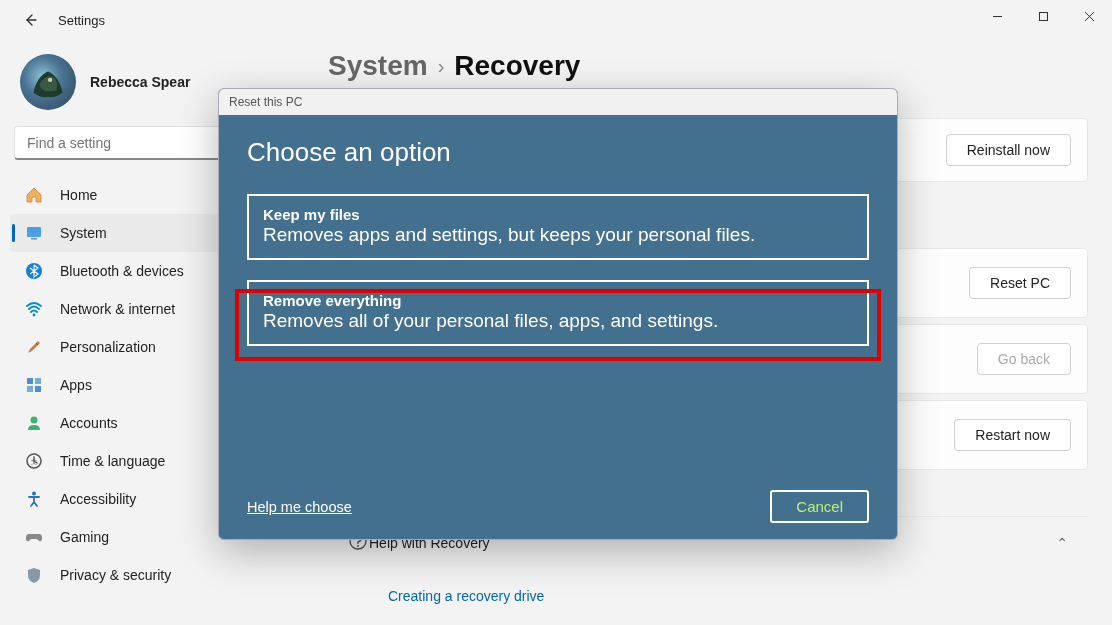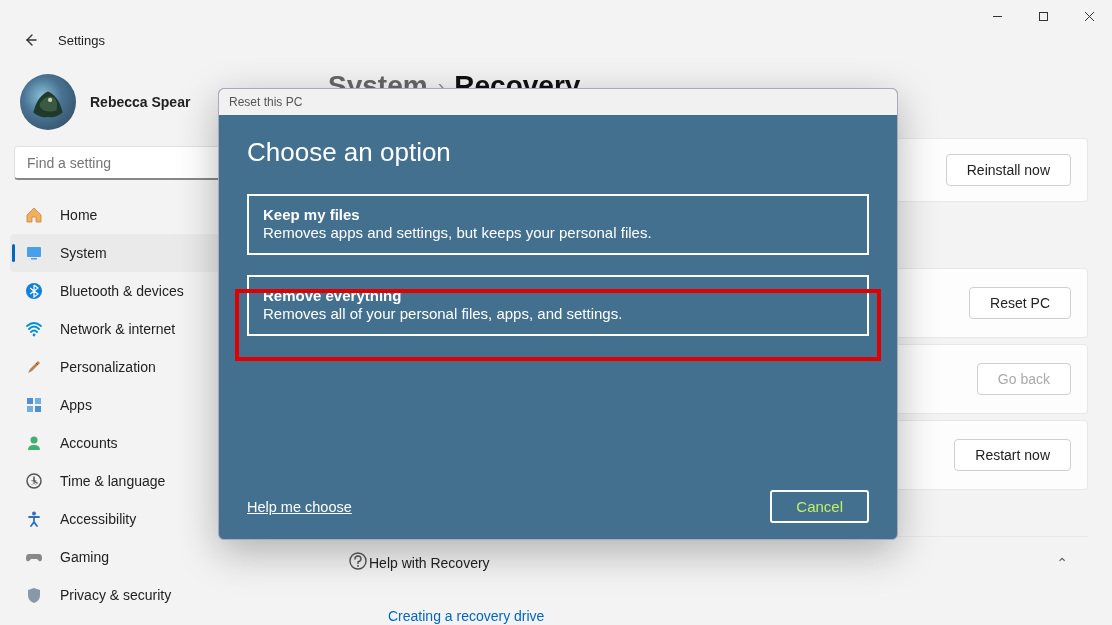--- a/index.html
+++ b/index.html
@@ -1,19 +1,19 @@
 <!DOCTYPE html>
 <html><head>
   <meta charset="utf-8">
   <style>
     * { margin: 0; padding: 0; box-sizing: border-box; font-family: "Segoe UI", -apple-system, sans-serif; }
     body { width: 1112px; height: 625px; background: #f3f3f3; overflow: hidden; position: relative; }
 
     
-    .title-bar { height: 40px; display: flex; align-items: center; padding: 0 14px; margin-top: 20px; }
+    .title-bar { height: 40px; display: flex; align-items: center; padding: 0 14px; }
     .back-btn { width: 32px; height: 32px; display: flex; align-items: center; justify-content: center; cursor: pointer; border-radius: 4px; }
     .title-text { font-size: 13px; margin-left: 12px; color: #222; }
     .window-controls { position: absolute; top: 0; right: 0; display: flex; }
     .window-btn { width: 46px; height: 32px; display: flex; align-items: center; justify-content: center; cursor: pointer; color: #555; }
 
     
     .layout { display: flex; height: calc(100% - 40px); }
 
     
     .sidebar { width: 304px; padding: 8px 10px 0 10px; flex-shrink: 0; }
@@ -48,21 +48,21 @@
     .expander-link { padding: 18px 20px 14px 60px; }
     .link-text { color: #0067c0; font-size: 14px; cursor: pointer; }
 
     
     .modal { position: absolute; left: 218px; top: 88px; width: 680px; height: 452px; background: #44708f; border: 1px solid #aab; border-radius: 6px; box-shadow: 0 12px 40px rgba(0,0,0,0.28); color: #fff; display: flex; flex-direction: column; overflow: hidden; }
     .modal-title-bar { height: 26px; background: #f1f1f1; color: #555; font-size: 12px; padding: 0 10px; display: flex; align-items: center; }
     .modal-body { flex: 1; padding: 22px 28px 16px 28px; display: flex; flex-direction: column; position: relative; }
     .modal-heading { font-size: 26px; font-weight: 400; margin-bottom: 26px; }
     .option-box { border: 2px solid #fff; border-radius: 0; padding: 10px 14px 12px 14px; margin-bottom: 20px; cursor: pointer; }
     .option-title { font-size: 15px; font-weight: 600; }
-    .option-desc { font-size: 15px; font-weight: 300; margin-top: 1px; }
+    .option-desc { font-size: 19px; font-weight: 300; margin-top: 1px; }
     .highlight-box { position: absolute; border: 4px solid #e00000; pointer-events: none; }
     .modal-footer { display: flex; justify-content: space-between; align-items: center; margin-top: auto; }
     .help-link { font-size: 14.5px; text-decoration: underline; cursor: pointer; }
     .cancel-btn { border: 2px solid #fff; background: transparent; color: #bef264; padding: 6px 24px; font-size: 15px; border-radius: 3px; cursor: pointer; }
 
     .chevron { font-size: 14px; color: #666; }
   </style>
 </head>
 <body>
 

